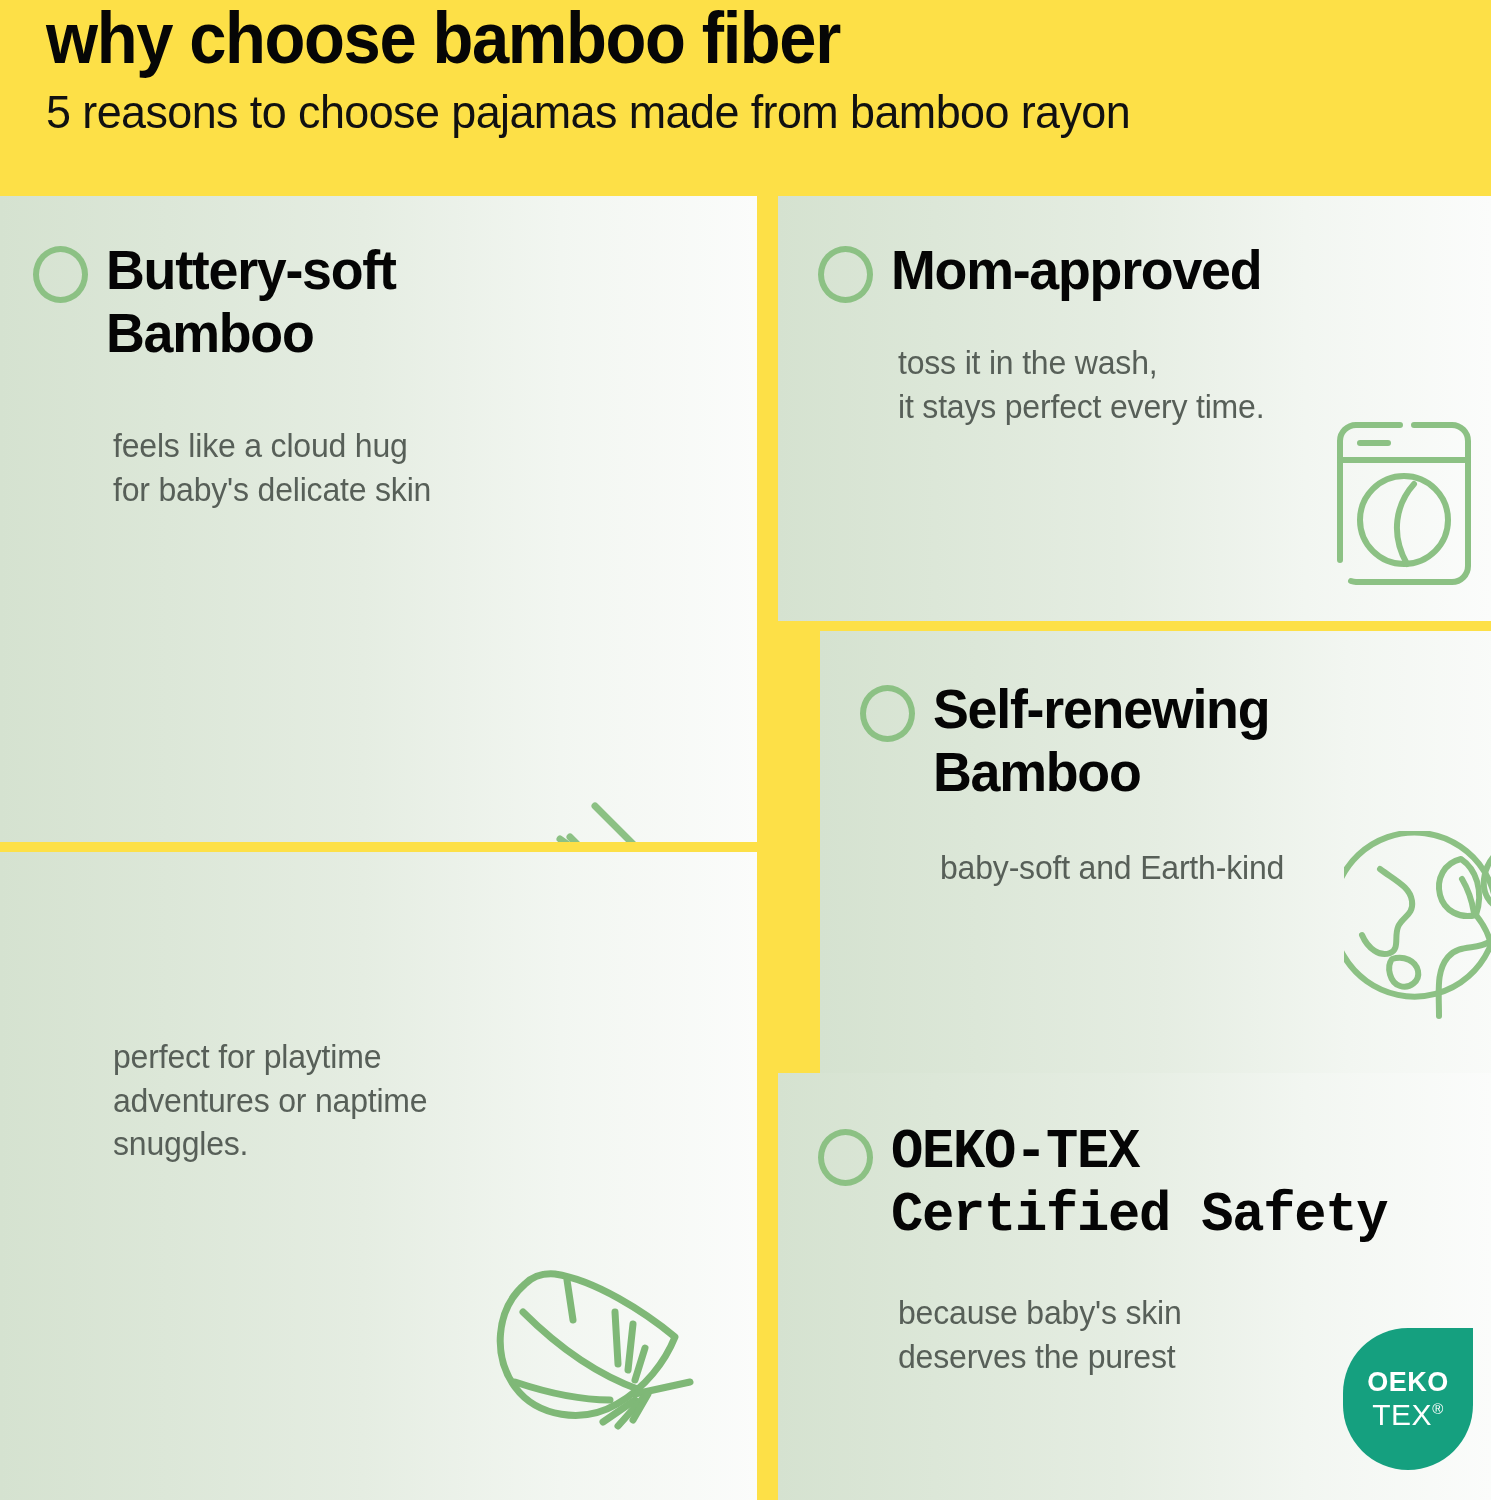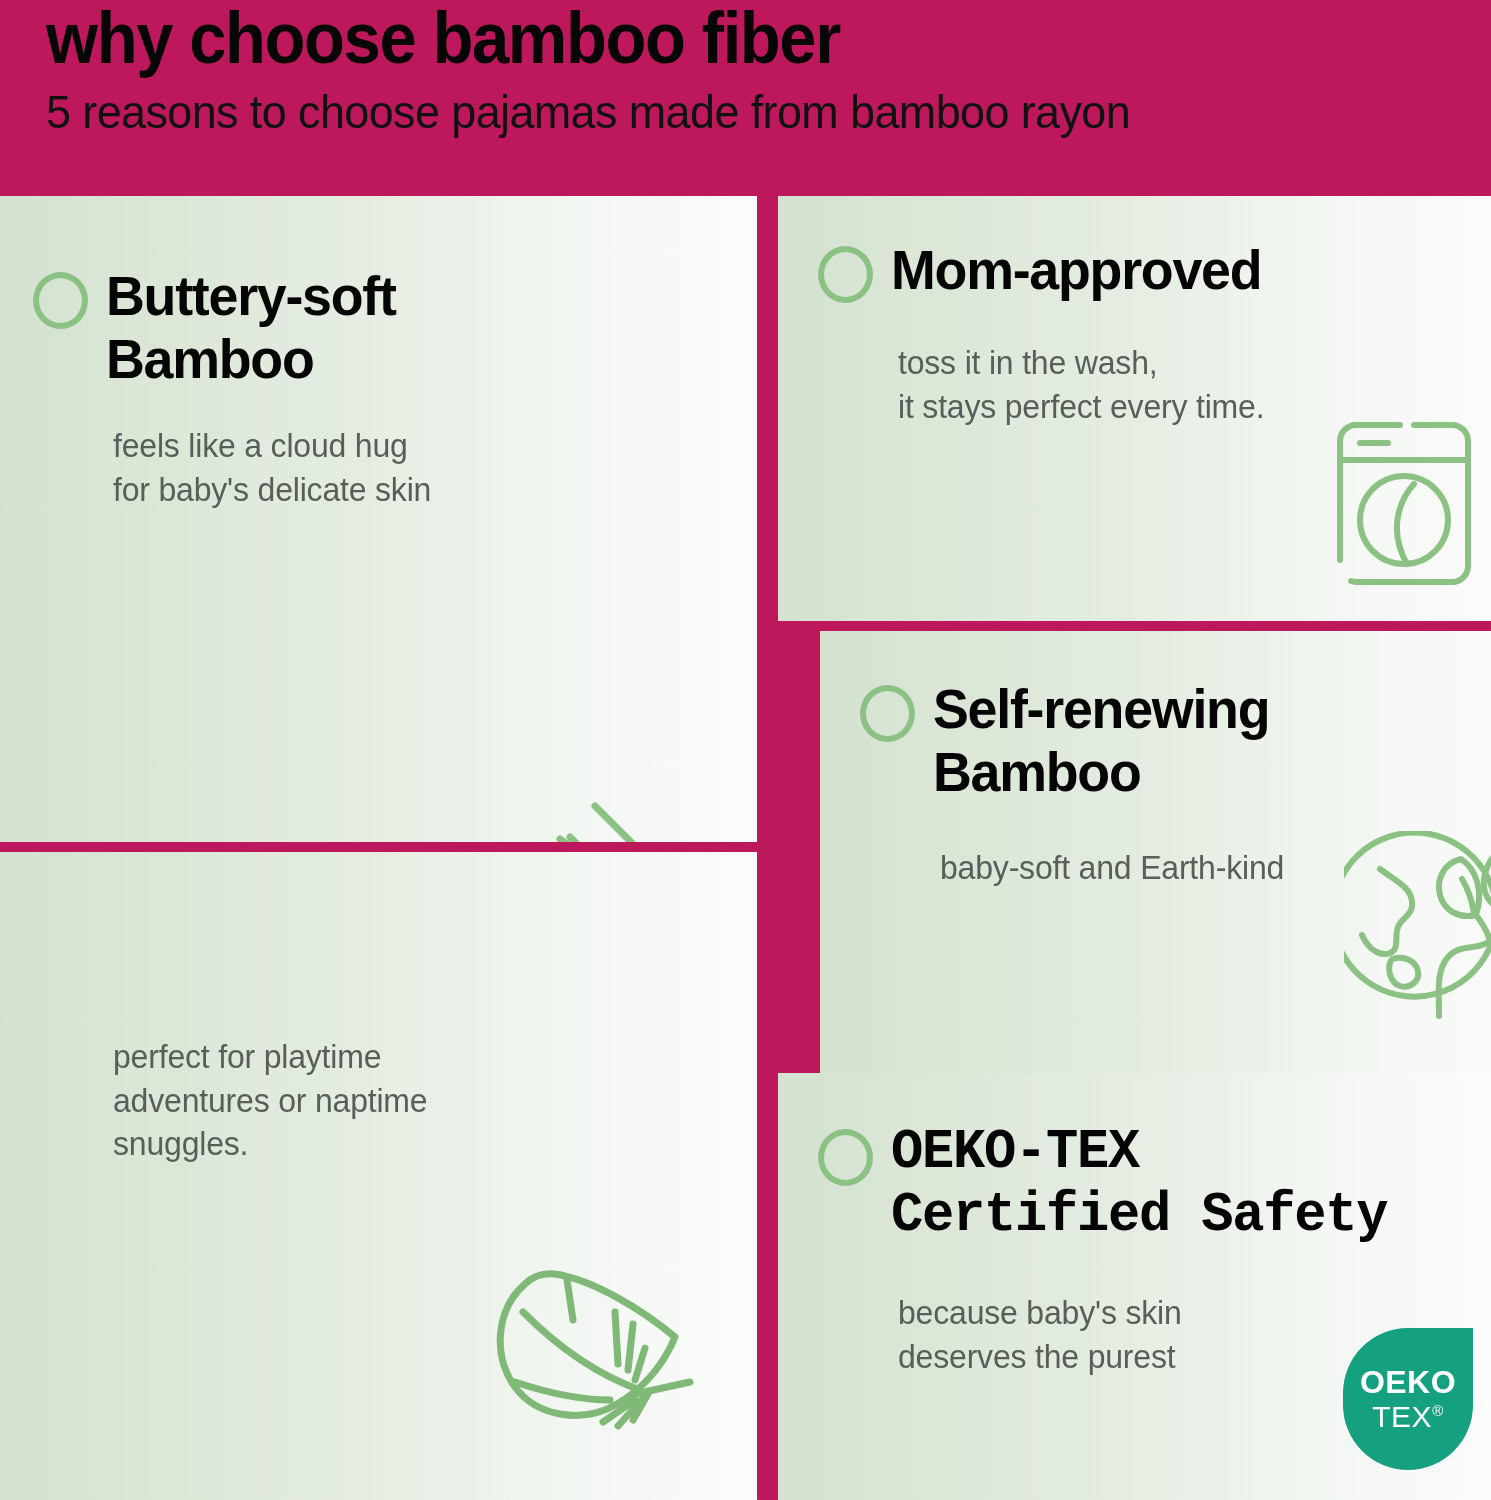--- a/index.html
+++ b/index.html
@@ -8,21 +8,21 @@
     width:1491px; height:1500px;
     background:#ffffff;
     font-family:"Liberation Sans", sans-serif;
     overflow:hidden;
   }
 
   #page {
     position:relative;
     width:1491px;
     height:1500px;
-    background:#be185d;
+    background:#fde047;
   }
 
   
   #header { position:absolute; left:0; top:0; width:1491px; height:182px; }
 
   #main-title {
     position:absolute;
     left:46px;
     top:2px;
     font-size:72px;
@@ -115,21 +115,21 @@
     background:#15a07f;
     border-radius:66px 0 66px 66px;
     display:flex;
     flex-direction:column;
     align-items:center;
     justify-content:center;
     line-height:1.0;
   }
   .oeko-line1 {
     color:#ffffff;
-    font-size:32px;
+    font-size:27px;
     font-weight:700;
     letter-spacing:0.5px;
   }
   .oeko-line2 {
     color:#ffffff;
     font-size:30px;
     font-weight:400;
     letter-spacing:0.5px;
     margin-top:4px;
     position:relative;
@@ -140,21 +140,21 @@
 <body>
 
 <div id="page">
 
   <div id="header">
     <div id="main-title">why choose bamboo fiber</div>
     <div id="subtitle">5 reasons to choose pajamas made from bamboo rayon</div>
   </div>
 
   <div class="card" id="card-buttery">
-    <div class="card-head" style="left:33px; top:42px;margin-top:26px;">
+    <div class="card-head" style="left:33px; top:42px;">
       <div class="bullet-ring"></div>
       <div class="card-title">Buttery-soft
 Bamboo</div>
     </div>
     <div class="card-desc" style="left:113px; top:228px;">feels like a cloud hug
 for baby's delicate skin</div>
     <div class="card-icon" style="left:500px; top:595px; width:230px; height:185px;">
       <svg viewBox="0 0 230 185" width="230" height="185" fill="none" stroke="#8cc184" stroke-width="7" stroke-linecap="round" stroke-linejoin="round">
         <path d="M95 15 L150 70 a20 20 0 0 1 -28 28 L70 46"></path>
         <path d="M60 48 L133 100 a20 20 0 0 1 -28 28 L40 78"></path>

